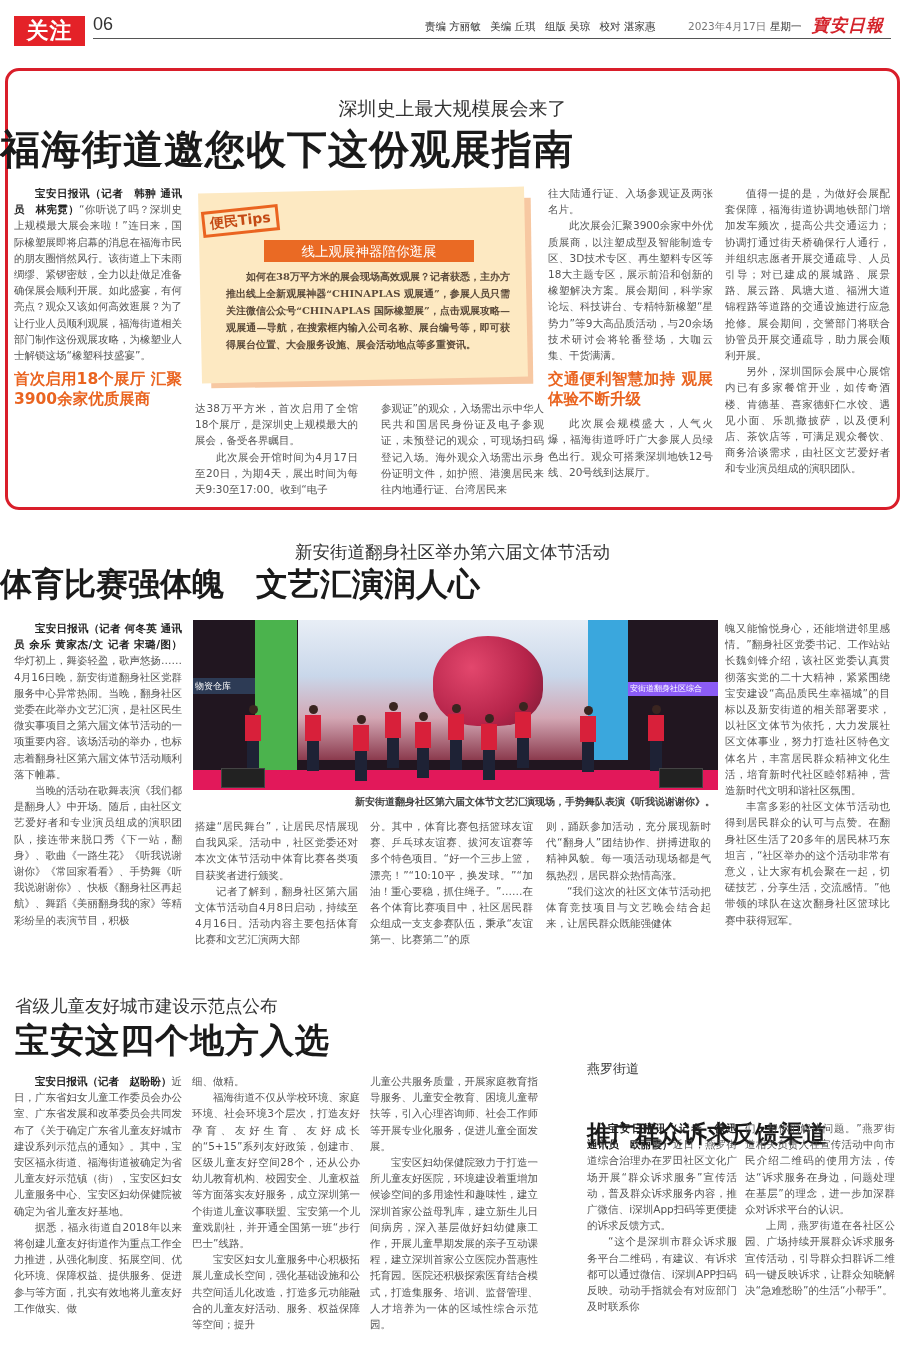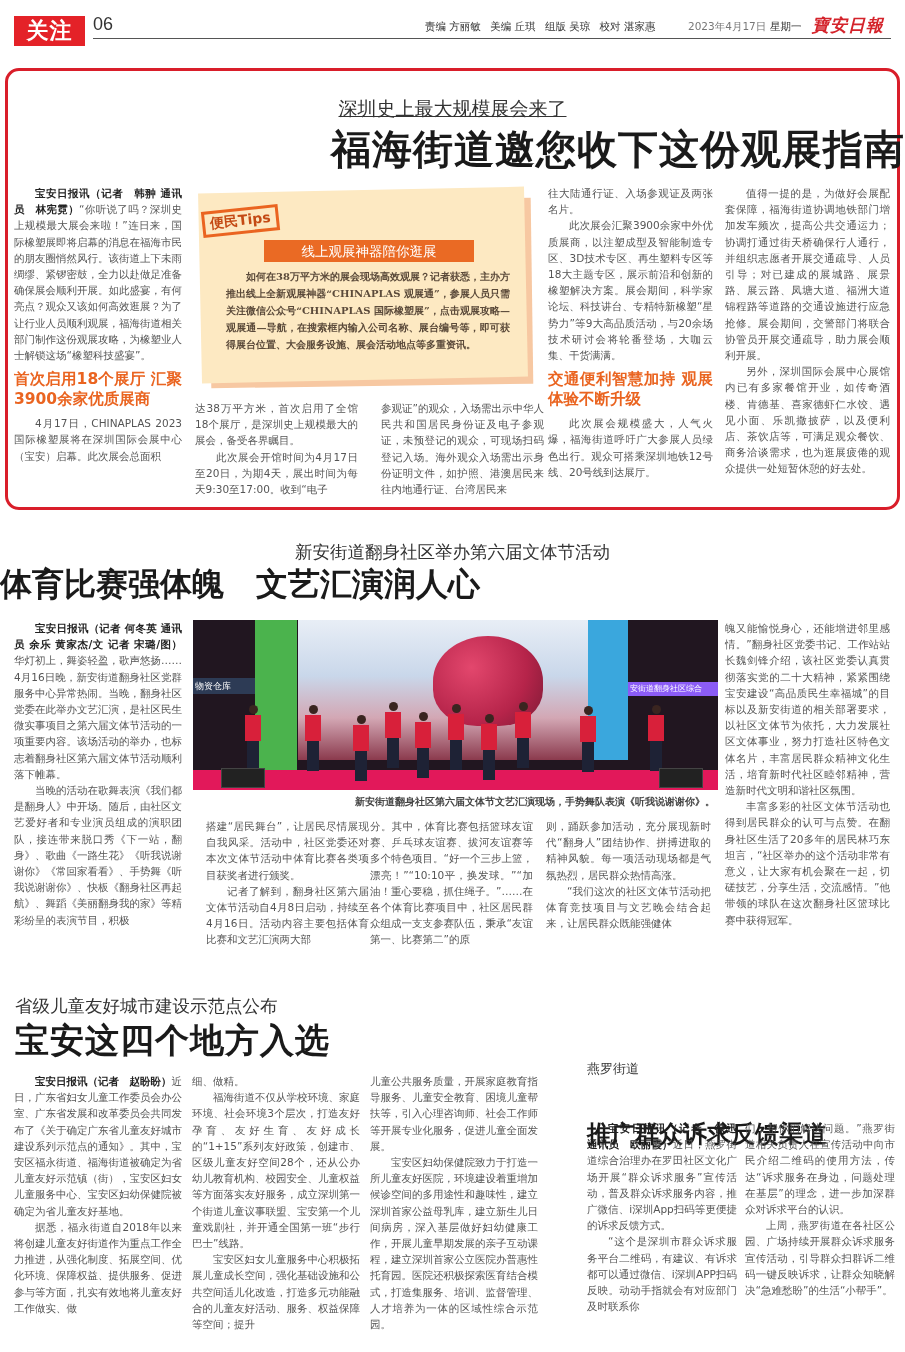--- a/index.html
+++ b/index.html
@@ -12,22 +12,22 @@
   .page-num { position: absolute; left: 93px; top: 14px; font-size: 18px; color: #333; font-family: "Liberation Sans", sans-serif; }
   .mast-line { position: absolute; left: 93px; right: 14px; top: 38px; height: 1px; background: #555; }
   .credits { position: absolute; left: 425px; top: 20px; font-size: 10.5px; color: #333; white-space: nowrap; }
   .credits span { margin-right: 6px; }
   .date { position: absolute; left: 688px; top: 20px; font-size: 10.5px; color: #777; white-space: nowrap; }
   .weekday { position: absolute; left: 770px; top: 20px; font-size: 10.5px; color: #333; }
   .paper-logo { position: absolute; left: 812px; top: 14px; font-size: 17px; color: #d4232b; font-family: "DejaVu Serif", serif; font-weight: bold; letter-spacing: 1px; font-style: italic; }
 
   
   .box1 { position: absolute; left: 5px; top: 68px; width: 895px; height: 442px; border: 3px solid #d91e2a; border-radius: 14px; }
-  .a1-sub { position: absolute; left: 0; right: 0; top: 96px; text-align: center; font-size: 19px; color: #333; font-weight: normal; text-decoration: underline; }
-  .a1-title { position: absolute; left: 0; right: 0; top: 122px; text-align: right; font-size: 40px; color: #1a1a1a; font-weight: 900; letter-spacing: 1px; }
+  .a1-sub { position: absolute; left: 0; right: 0; top: 96px; text-align: center; font-size: 19px; color: #333; font-weight: normal; }
+  .a1-title { position: absolute; left: 0; right: 0; top: 122px; text-align: left; font-size: 40px; color: #1a1a1a; font-weight: 900; letter-spacing: 1px; }
 
   .col { position: absolute; font-size: 10.5px; line-height: 16.2px; color: #555; text-align: justify; }
   .col p { text-indent: 2em; }
   .col p.noindent { text-indent: 0; }
   .byline { color: #222; font-weight: bold; }
   .subhead { color: #ea6420; font-weight: bold; font-size: 15.5px; line-height: 20px; margin: 6px 0 6px 0; text-indent: 0 !important; }
 
   .tips-wrap { position: absolute; left: 196px; top: 186px; width: 340px; height: 206px; }
   .tips-shadow { position: absolute; left: 14px; top: 14px; width: 322px; height: 186px; background: #f7c8a2; transform: rotate(-0.8deg); }
   .tips-card { position: absolute; left: 4px; top: 4px; width: 326px; height: 190px; background: #fde9c2; transform: rotate(-1.2deg); }
@@ -81,21 +81,20 @@
 </header>
 
 <section>
   <div class="box1"></div>
   <div class="a1-sub">深圳史上最大规模展会来了</div>
   <h1 class="a1-title">福海街道邀您收下这份观展指南</h1>
 
   <div class="col" style="left:14px; top:185px; width:168px;">
     <p><span class="byline">宝安日报讯（记者　韩翀 通讯员　林宪霓）</span><span>“你听说了吗？深圳史上规模最大展会来啦！”连日来，国际橡塑展即将启幕的消息在福海市民的朋友圈悄然风行。该街道上下未雨绸缪、紧锣密鼓，全力以赴做足准备确保展会顺利开展。如此盛宴，有何亮点？观众又该如何高效逛展？为了让行业人员顺利观展，福海街道相关部门制作这份观展攻略，为橡塑业人士解锁这场“橡塑科技盛宴”。</span></p>
     <p class="subhead">首次启用18个展厅 汇聚3900余家优质展商</p>
-    <p>4月17日，CHINAPLAS 2023国际橡塑展将在深圳国际会展中心（宝安）启幕。此次展会总面积</p>
   </div>
 
   <div class="tips-wrap">
     <div class="tips-shadow"></div>
     <div class="tips-card"></div>
     <div class="tips-badge">便民Tips</div>
     <div class="tips-head">线上观展神器陪你逛展</div>
     <div class="tips-body">如何在38万平方米的展会现场高效观展？记者获悉，主办方推出线上全新观展神器“CHINAPLAS 观展通”，参展人员只需关注微信公众号“CHINAPLAS 国际橡塑展”，点击观展攻略—观展通—导航，在搜索框内输入公司名称、展台编号等，即可获得展台位置、大会服务设施、展会活动地点等多重资讯。</div>
   </div>
 
@@ -110,21 +109,21 @@
 
   <div class="col" style="left:548px; top:185px; width:165px;">
     <p class="noindent">往大陆通行证、入场参观证及两张名片。</p>
     <p>此次展会汇聚3900余家中外优质展商，以注塑成型及智能制造专区、3D技术专区、再生塑料专区等18大主题专区，展示前沿和创新的橡塑解决方案。展会期间，科学家论坛、科技讲台、专精特新橡塑“星势力”等9大高品质活动，与20余场技术研讨会将轮番登场，大咖云集、干货满满。</p>
     <p class="subhead">交通便利智慧加持 观展体验不断升级</p>
     <p>此次展会规模盛大，人气火爆，福海街道呼吁广大参展人员绿色出行。观众可搭乘深圳地铁12号线、20号线到达展厅。</p>
   </div>
 
   <div class="col" style="left:725px; top:185px; width:165px;">
     <p>值得一提的是，为做好会展配套保障，福海街道协调地铁部门增加发车频次，提高公共交通运力；协调打通过街天桥确保行人通行，并组织志愿者开展交通疏导、人员引导；对已建成的展城路、展景路、展云路、凤塘大道、福洲大道锦程路等道路的交通设施进行应急抢修。展会期间，交警部门将联合协管员开展交通疏导，助力展会顺利开展。</p>
-    <p>另外，深圳国际会展中心展馆内已有多家餐馆开业，如传奇酒楼、肯德基、喜家德虾仁水饺、遇见小面、乐凯撒披萨，以及便利店、茶饮店等，可满足观众餐饮、商务洽谈需求，也为逛展疲倦的观众提供一处短暂休憩的好去处。</p>
+    <p>另外，深圳国际会展中心展馆内已有多家餐馆开业，如传奇酒楼、肯德基、喜家德虾仁水饺、遇见小面、乐凯撒披萨，以及便利店、茶饮店等，可满足观众餐饮、商务洽谈需求，由社区文艺爱好者和专业演员组成的演职团队。</p>
   </div>
 </section>
 
 <section>
   <div class="a2-sub">新安街道翻身社区举办第六届文体节活动</div>
   <h1 class="a2-title">体育比赛强体魄　文艺汇演润人心</h1>
 
   <div class="col" style="left:14px; top:620px; width:168px;">
     <p><span class="byline">宝安日报讯（记者 何冬英 通讯员 余乐 黄家杰/文 记者 宋璐/图）</span><span>华灯初上，舞姿轻盈，歌声悠扬……4月16日晚，新安街道翻身社区党群服务中心异常热闹。当晚，翻身社区党委在此举办文艺汇演，是社区民生微实事项目之第六届文体节活动的一项重要内容。该场活动的举办，也标志着翻身社区第六届文体节活动顺利落下帷幕。</span></p>
     <p>当晚的活动在歌舞表演《我们都是翻身人》中开场。随后，由社区文艺爱好者和专业演员组成的演职团队，接连带来脱口秀《下一站，翻身》、歌曲《一路生花》《听我说谢谢你》《常回家看看》、手势舞《听我说谢谢你》、快板《翻身社区再起航》、舞蹈《美丽翻身我的家》等精彩纷呈的表演节目，积极</p>
@@ -186,21 +185,21 @@
     <div class="dancer" style="left:455px;">
         <div class="head"></div>
         <div class="body"></div>
         <div class="legs"></div>
       </div>
     <div class="speaker" style="left:28px;"></div>
     <div class="speaker" style="left:466px;"></div>
   </div>
   <div class="caption">新安街道翻身社区第六届文体节文艺汇演现场，手势舞队表演《听我说谢谢你》。</div>
 
-  <div class="col" style="left:206px; top:818px; width:163px;">
+  <div class="col" style="left:195px; top:818px; width:163px;">
     <p class="noindent">搭建“居民舞台”，让居民尽情展现自我风采。活动中，社区党委还对本次文体节活动中体育比赛各类项目获奖者进行颁奖。</p>
     <p>记者了解到，翻身社区第六届文体节活动自4月8日启动，持续至4月16日。活动内容主要包括体育比赛和文艺汇演两大部</p>
   </div>
   <div class="col" style="left:370px; top:818px; width:163px;">
     <p class="noindent">分。其中，体育比赛包括篮球友谊赛、乒乓球友谊赛、拔河友谊赛等多个特色项目。“好一个三步上篮，漂亮！”“10:10平，换发球。”“加油！重心要稳，抓住绳子。”……在各个体育比赛项目中，社区居民群众组成一支支参赛队伍，秉承“友谊第一、比赛第二”的原</p>
   </div>
   <div class="col" style="left:546px; top:818px; width:165px;">
     <p class="noindent">则，踊跃参加活动，充分展现新时代“翻身人”团结协作、拼搏进取的精神风貌。每一项活动现场都是气氛热烈，居民群众热情高涨。</p>
     <p>“我们这次的社区文体节活动把体育竞技项目与文艺晚会结合起来，让居民群众既能强健体</p>
   </div>
@@ -213,21 +212,21 @@
 <section>
   <div class="a3-sub">省级儿童友好城市建设示范点公布</div>
   <h1 class="a3-title">宝安这四个地方入选</h1>
 
   <div class="col" style="left:14px; top:1073px; width:168px;">
     <p><span class="byline">宝安日报讯（记者　赵盼盼）</span><span>近日，广东省妇女儿童工作委员会办公室、广东省发展和改革委员会共同发布了《关于确定广东省儿童友好城市建设系列示范点的通知》。其中，宝安区福永街道、福海街道被确定为省儿童友好示范镇（街），宝安区妇女儿童服务中心、宝安区妇幼保健院被确定为省儿童友好基地。</span></p>
     <p>据悉，福永街道自2018年以来将创建儿童友好街道作为重点工作全力推进，从强化制度、拓展空间、优化环境、保障权益、提供服务、促进参与等方面，扎实有效地将儿童友好工作做实、做</p>
   </div>
   <div class="col" style="left:192px; top:1073px; width:168px;">
     <p class="noindent">细、做精。</p>
-    <p>福海街道不仅从学校环境、家庭环境、社会环境3个层次，打造友好孕育、友好生育、友好成长的“1+15”系列友好政策，创建市、区级儿童友好空间28个，还从公办幼儿教育机构、校园安全、儿童权益等方面落实友好服务，成立深圳第一个街道儿童议事联盟、宝安第一个儿童戏剧社，并开通全国第一班“步行巴士”线路。</p>
+    <p>福海街道不仅从学校环境、家庭环境、社会环境3个层次，打造友好孕育、友好生育、友好成长的“5+15”系列友好政策，创建市、区级儿童友好空间28个，还从公办幼儿教育机构、校园安全、儿童权益等方面落实友好服务，成立深圳第一个街道儿童议事联盟、宝安第一个儿童戏剧社，并开通全国第一班“步行巴士”线路。</p>
     <p>宝安区妇女儿童服务中心积极拓展儿童成长空间，强化基础设施和公共空间适儿化改造，打造多元功能融合的儿童友好活动、服务、权益保障等空间；提升</p>
   </div>
   <div class="col" style="left:370px; top:1073px; width:168px;">
     <p class="noindent">儿童公共服务质量，开展家庭教育指导服务、儿童安全教育、困境儿童帮扶等，引入心理咨询师、社会工作师等开展专业化服务，促进儿童全面发展。</p>
     <p>宝安区妇幼保健院致力于打造一所儿童友好医院，环境建设着重增加候诊空间的多用途性和趣味性，建立深圳首家公益母乳库，建立新生儿日间病房，深入基层做好妇幼健康工作，开展儿童早期发展的亲子互动课程，建立深圳首家公立医院办普惠性托育园。医院还积极探索医育结合模式，打造集服务、培训、监督管理、人才培养为一体的区域性综合示范园。</p>
   </div>
 </section>
 
 <section>
   <div class="a4-sub">燕罗街道</div>

